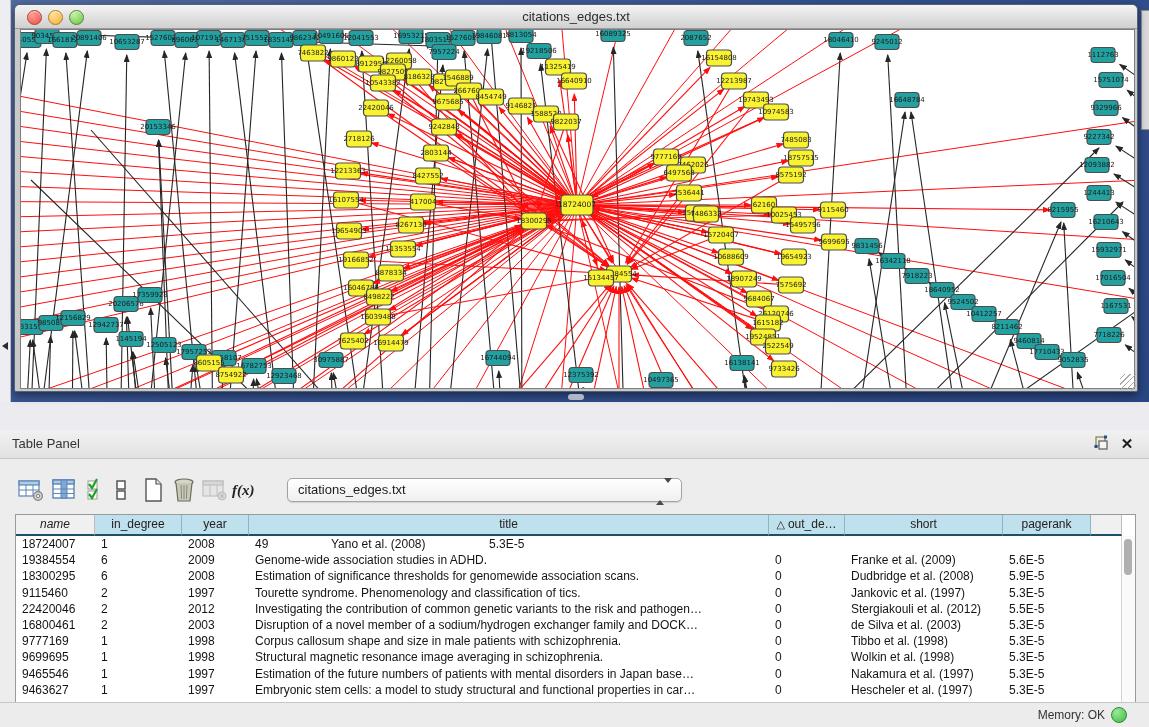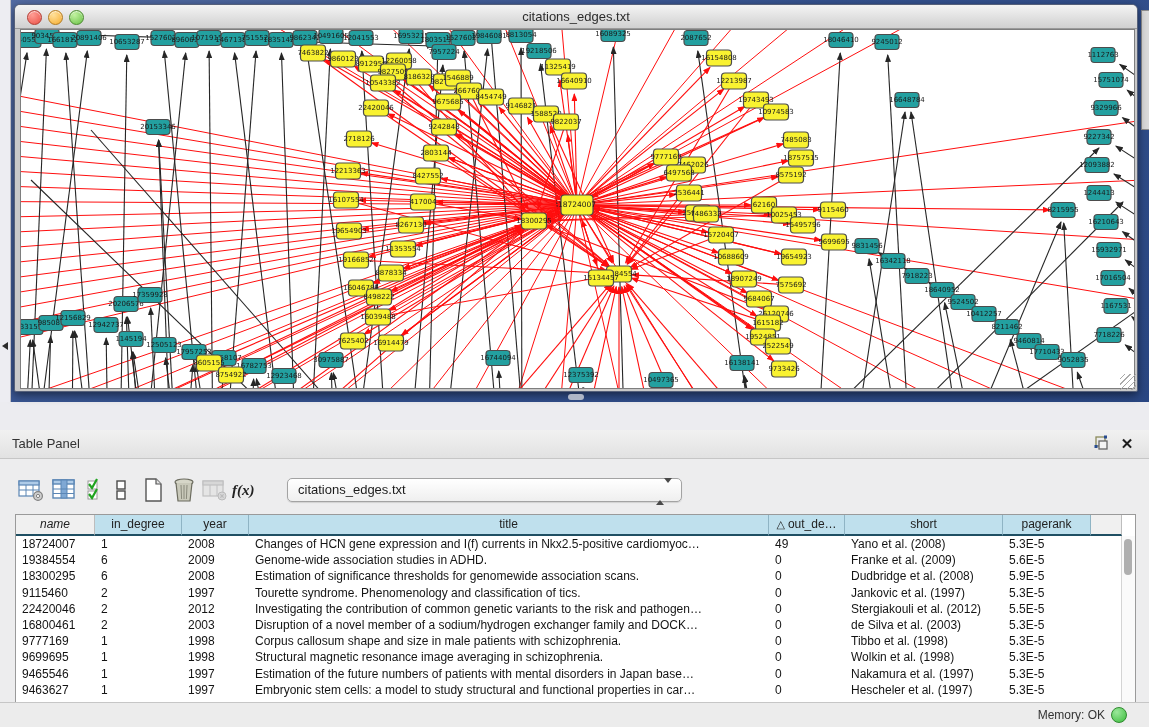--- a/index.html
+++ b/index.html
@@ -1002,21 +1002,20 @@
           <div class="th" style="width: 76px;"><span class="sort">△</span>out_de…</div>
           <div class="th" style="width: 158px;">short</div>
           <div class="th" style="width: 88px;">pagerank</div>
           <div class="th gray" style="width: 31px;"></div>
         </div>
       <div class="tbody" id="tbody">
           <div class="tr">
             <div class="td" style="width: 79px;">18724007</div>
             <div class="td" style="width: 87px;">1</div>
             <div class="td" style="width: 67px;">2008</div>
-            <div class="td" style="width: 520px;">Changes of HCN gene expression and I(f) currents in Nkx2.5-positive cardiomyoc…</div>
             <div class="td" style="width: 76px;">49</div>
             <div class="td" style="width: 158px;">Yano et al. (2008)</div>
             <div class="td" style="width: 88px;">5.3E-5</div>
           </div>
           <div class="tr">
             <div class="td" style="width: 79px;">19384554</div>
             <div class="td" style="width: 87px;">6</div>
             <div class="td" style="width: 67px;">2009</div>
             <div class="td" style="width: 520px;">Genome-wide association studies in ADHD.</div>
             <div class="td" style="width: 76px;">0</div>

